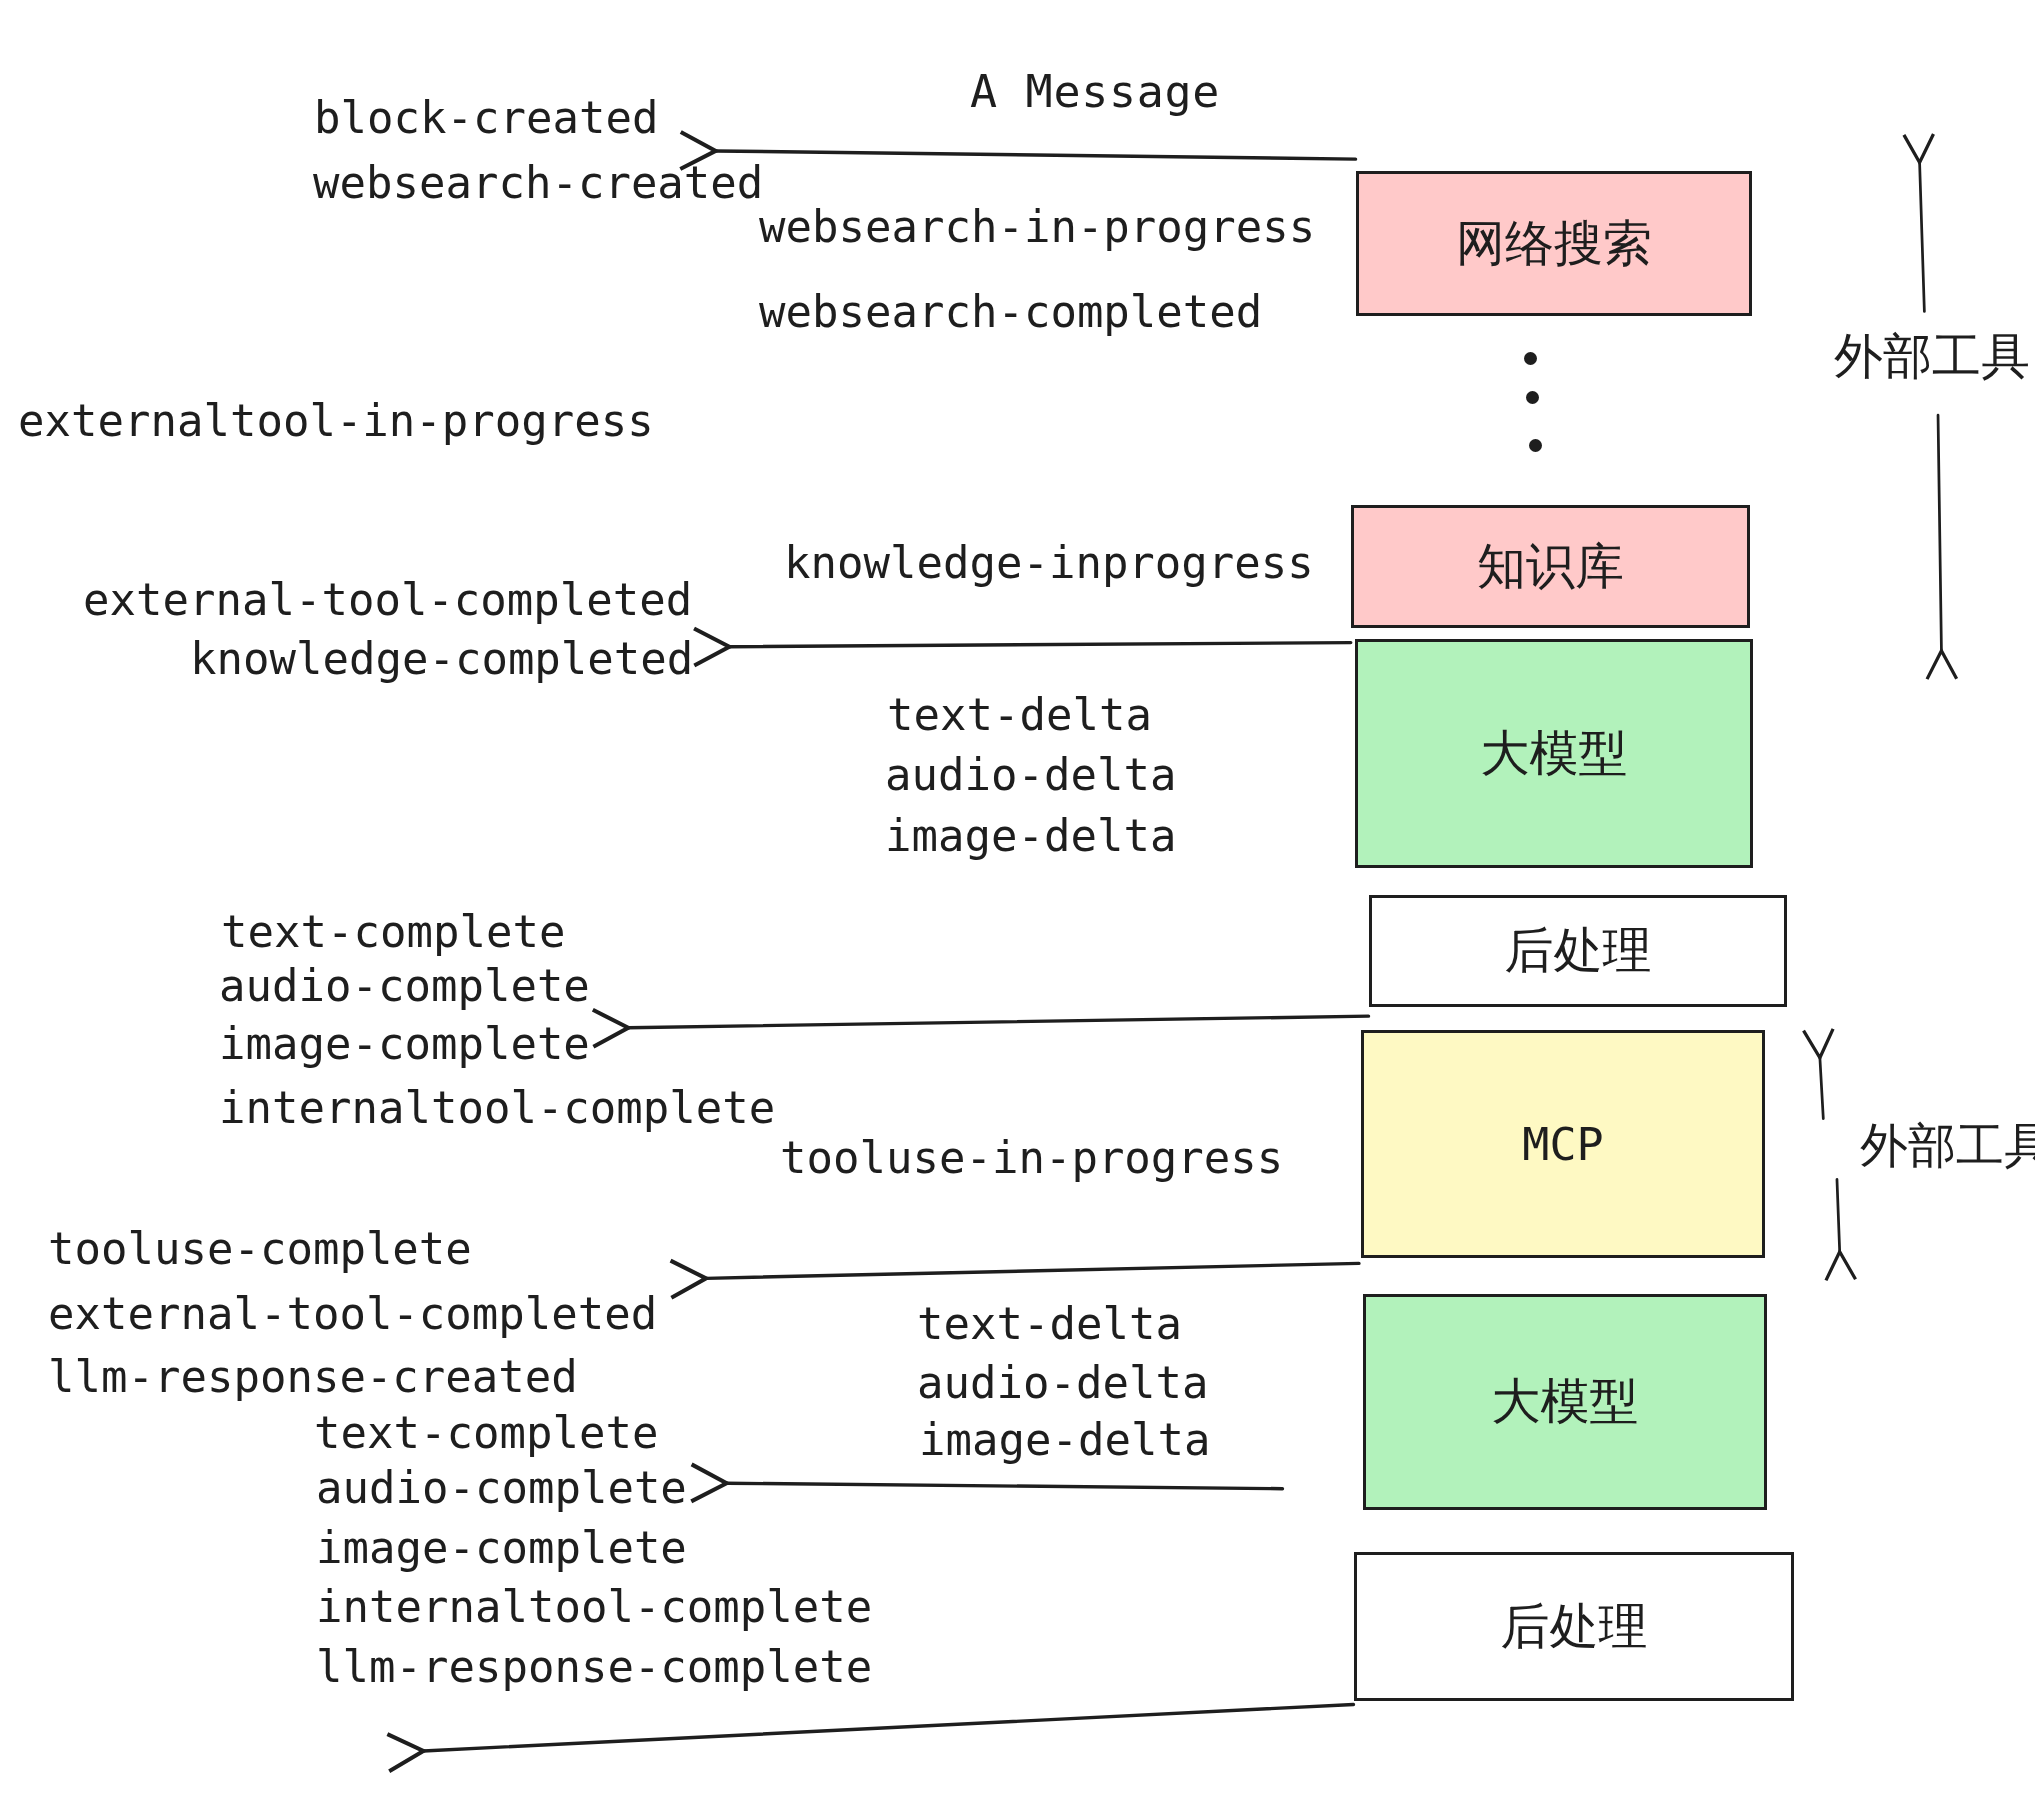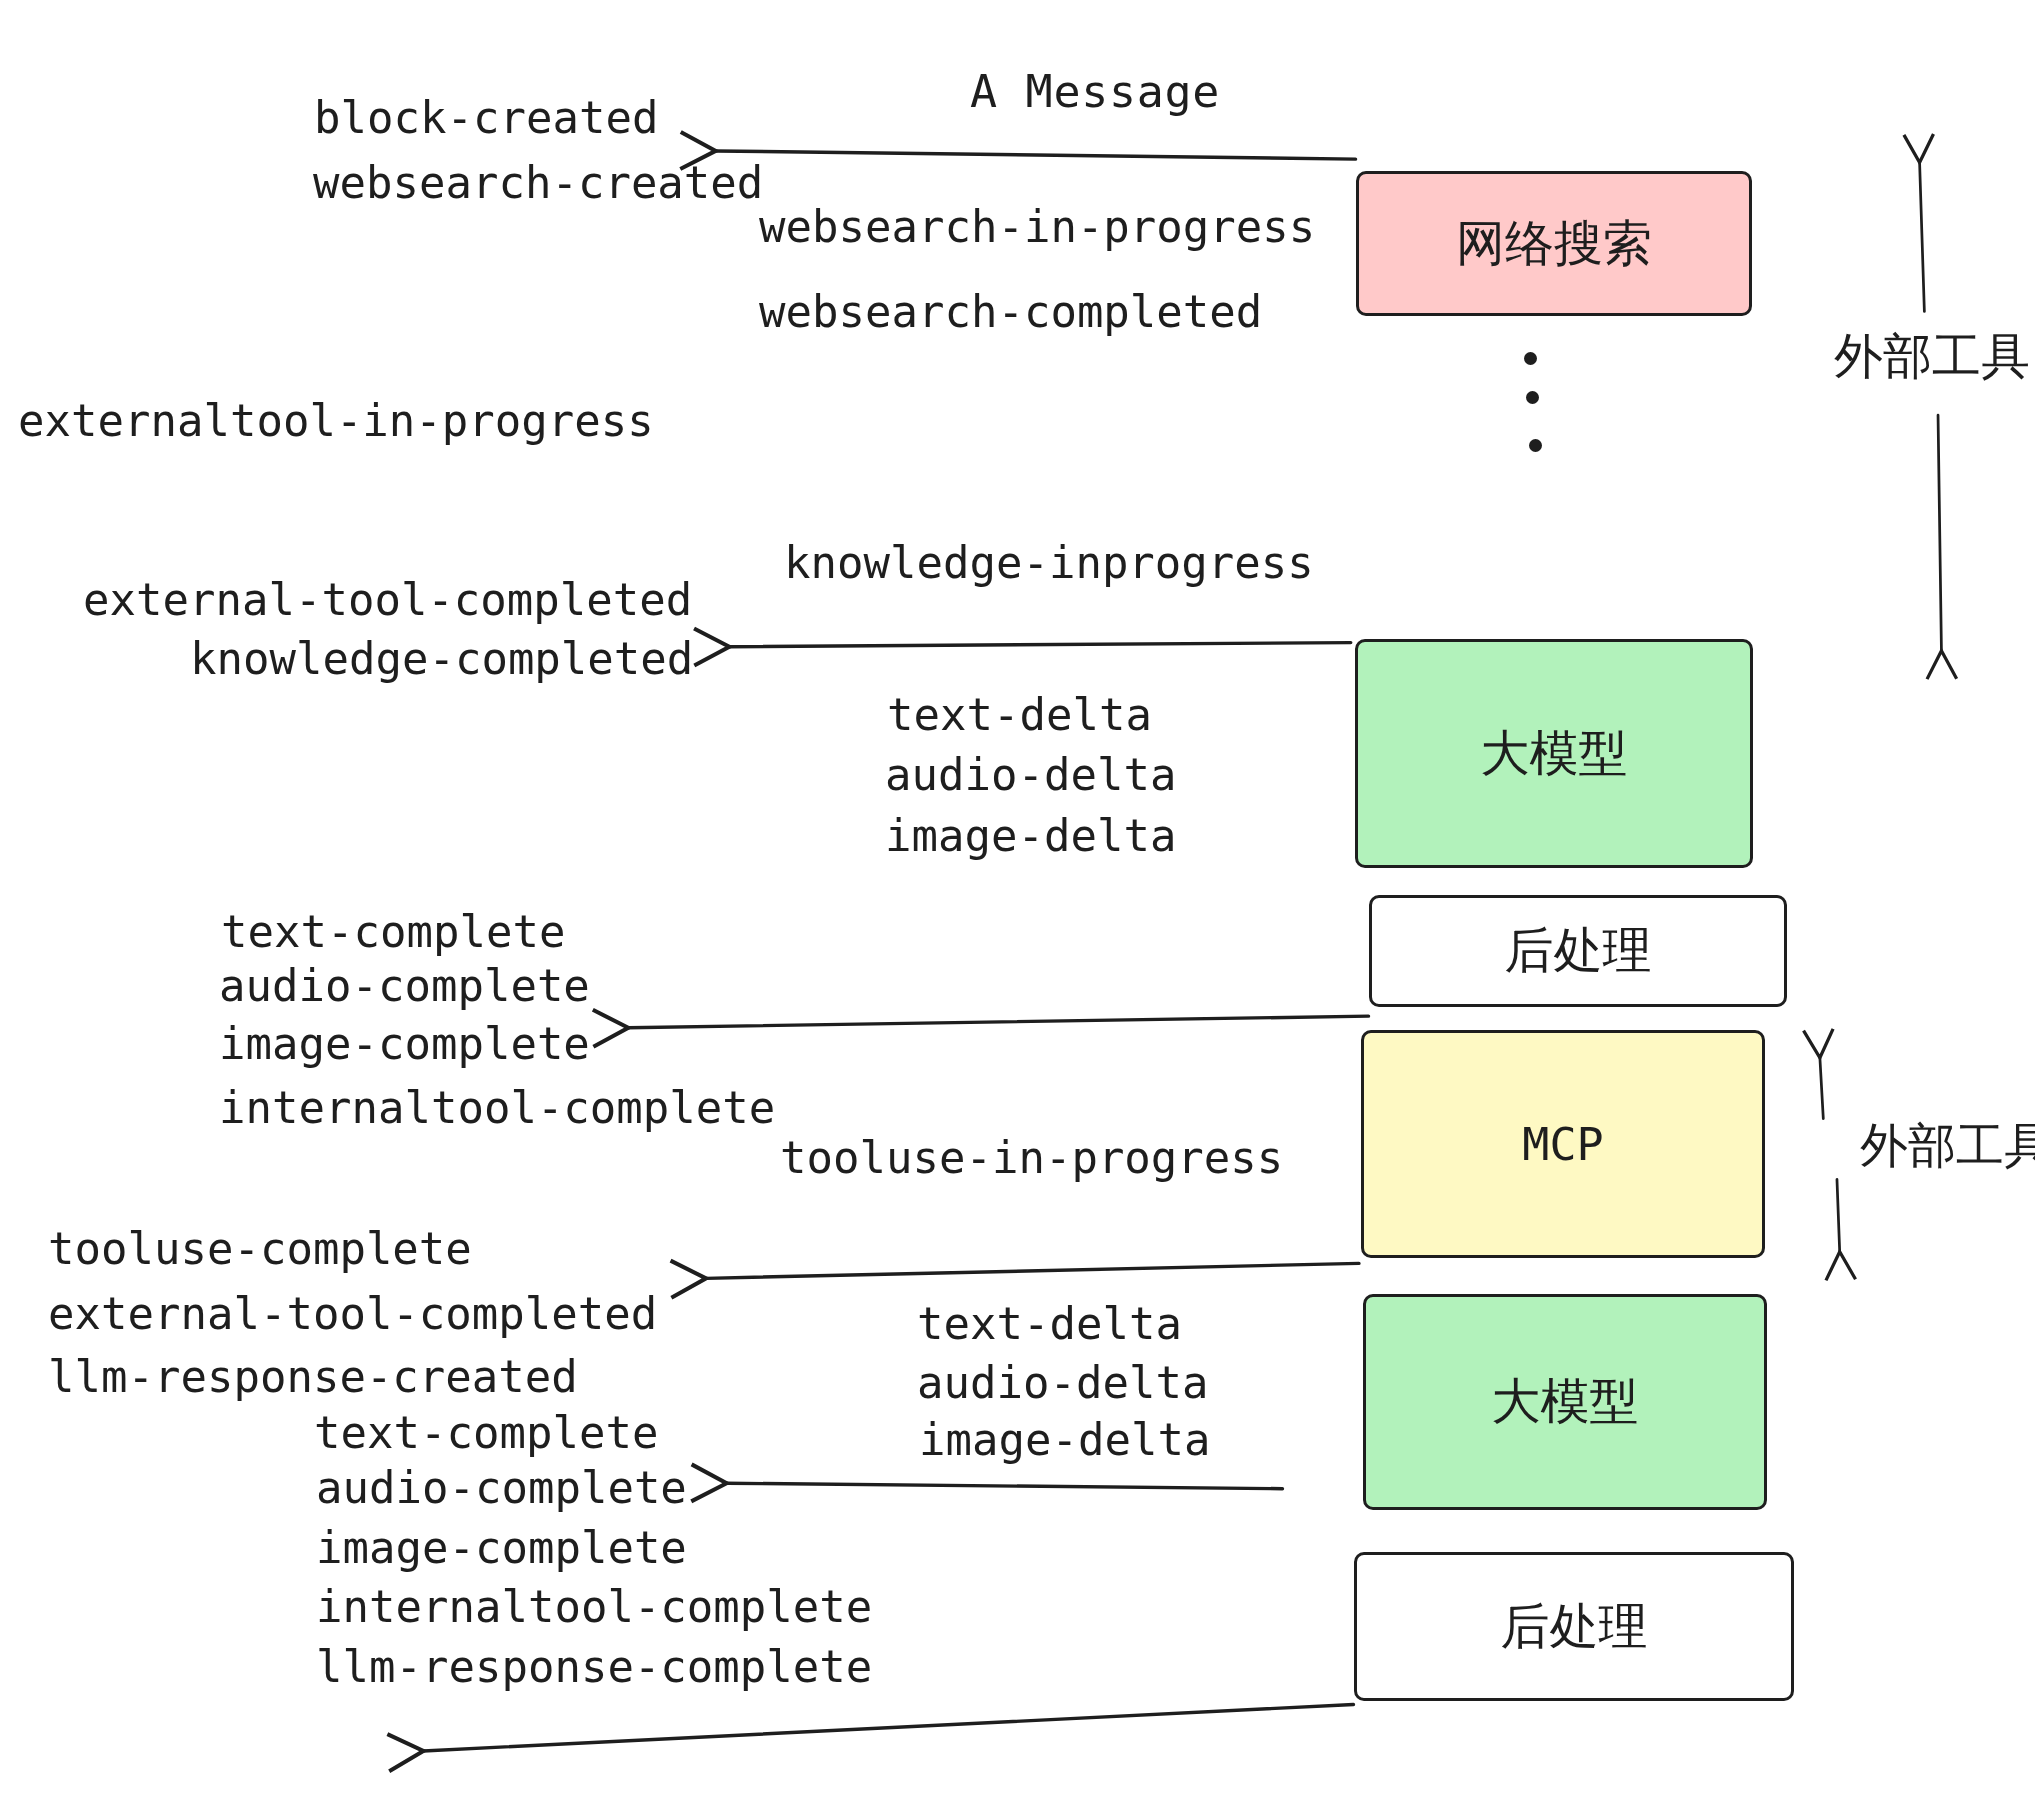--- a/index.html
+++ b/index.html
@@ -42,21 +42,21 @@
     font-family: "DejaVu Sans", "Liberation Sans", sans-serif;
     font-size: 49px;
     line-height: 1.0;
     white-space: nowrap;
     margin-left: 24px;
   }
   .node {
     position: absolute;
     box-sizing: border-box;
     border: 3.4px solid #1e1e1e;
-    border-radius: 10px;
+    border-radius: 0;
     display: flex;
     align-items: center;
     justify-content: center;
     font-size: 49px;
     font-family: "DejaVu Sans", "Liberation Sans", sans-serif;
   }
   .node.mono-label {
     font-family: "DejaVu Sans Mono", "Liberation Mono", monospace;
     font-size: 45px;
   }
@@ -122,20 +122,23 @@
     <span class="dot" style="left:1529px; top:439px;"></span>
   </span>
 
   
   <div class="diagram-title">A Message</div>
 
   
   <div class="node box-websearch" style="background: rgb(255, 201, 201);">
     <span>网络搜索</span>
   </div>
+  <div class="node box-knowledge" style="background: rgb(255, 201, 201);">
+    <span>知识库</span>
+  </div>
   <div class="node box-llm-1" style="background: rgb(178, 242, 187);">
     <span>大模型</span>
   </div>
   <div class="node box-post-1" style="background: rgb(255, 255, 255);">
     <span>后处理</span>
   </div>
   <div class="node box-mcp mono-label" style="background: #fef9c3;">
     <span>MCP</span>
   </div>
   <div class="node box-llm-2" style="background: rgb(178, 242, 187);">

